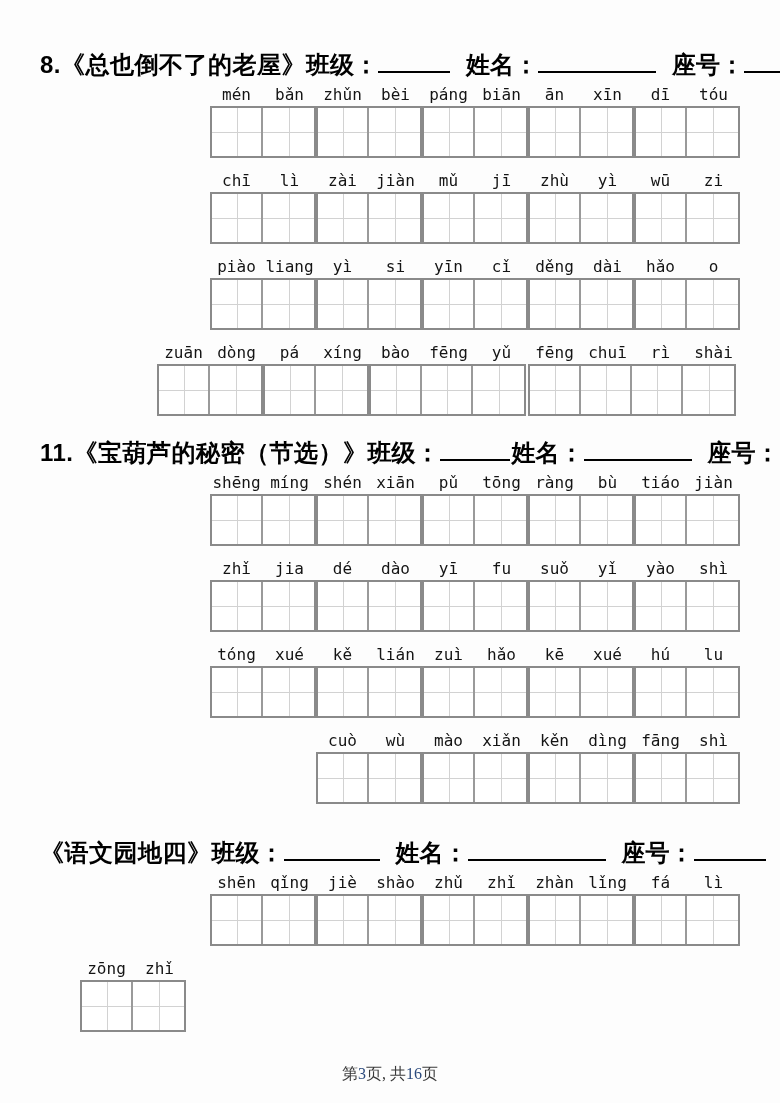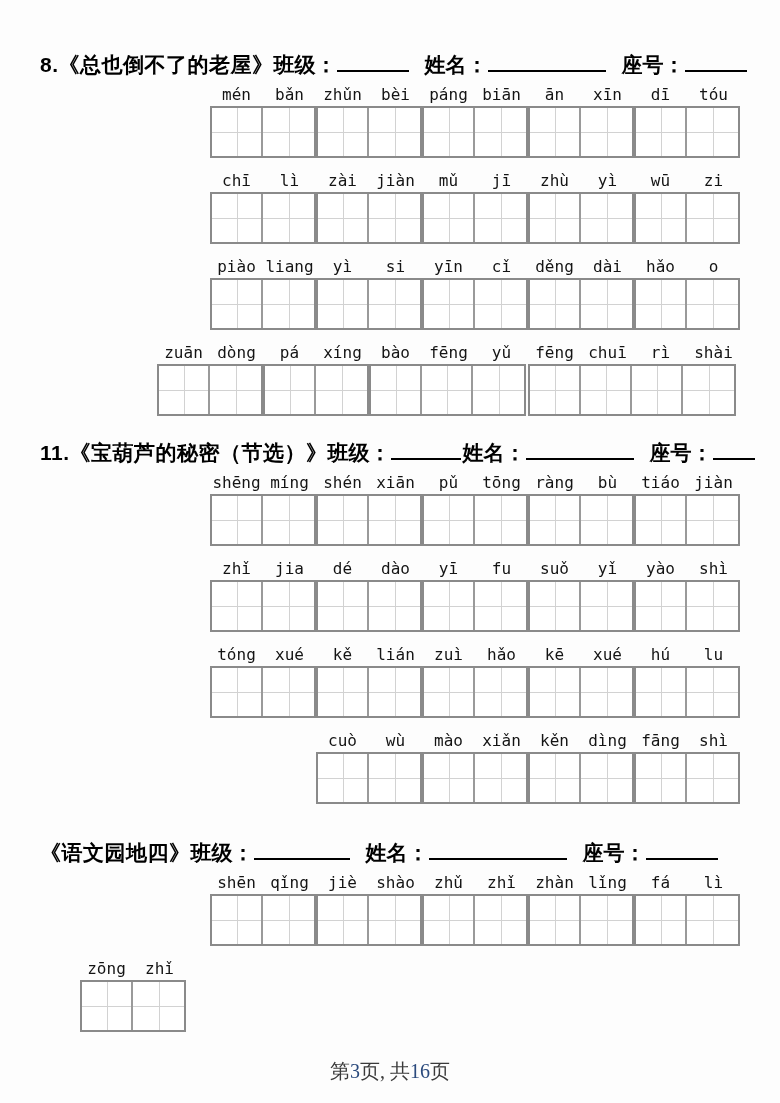--- a/index.html
+++ b/index.html
@@ -10,21 +10,21 @@
     padding:50px 40px 0 40px;
     font-family:"Liberation Sans", sans-serif;
     color:#1a1a1a;
     background:#fdfdfd;
     overflow:hidden;
   }
   .section { margin-top:0; }
   .section.sec-1 { margin-top:22px; }
   .section.sec-2 { margin-top:34px; }
   .sec-header {
-    font-size:21px; font-weight:bold; color:#000;
+    font-size:24px; font-weight:bold; color:#000;
     white-space:nowrap; line-height:30px;
   }
   .sec-title { letter-spacing:0.5px; }
   .field { display:inline-block; }
   .field-label { font-weight:bold; }
   .blank {
     display:inline-block; border-bottom:2.5px solid #000;
     height:16px; margin-right:16px; vertical-align:baseline;
   }
   .blank-seat { margin-right:0; }
@@ -59,21 +59,21 @@
     height:1px; background:#d2d2d2;
   }
   .cell::after {
     content:""; position:absolute; top:0; bottom:0; left:50%;
     width:1px; background:#d2d2d2;
   }
   .footer {
     position:absolute; left:0; right:0; bottom:18px;
     text-align:center;
     font-family:"Liberation Serif", serif;
-    font-size:20px; color:#3a3a3a;
+    font-size:16px; color:#3a3a3a;
   }
   .footer .num { color:#2b4a7d; }
 </style>
 </head>
 <body>
 
 <div id="sections">
     <section class="section sec-0">
       <div class="sec-header"><span class="sec-title">8.《总也倒不了的老屋》</span><span class="field"><span class="field-label">班级：</span><span class="blank blank-class"></span></span><span class="field"><span class="field-label">姓名：</span><span class="blank blank-name"></span></span><span class="field"><span class="field-label">座号：</span><span class="blank blank-seat"></span></span></div>
       <div class="word-row first">

